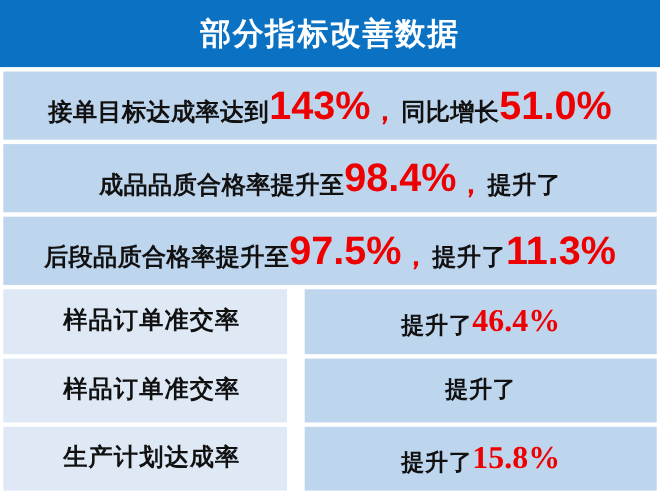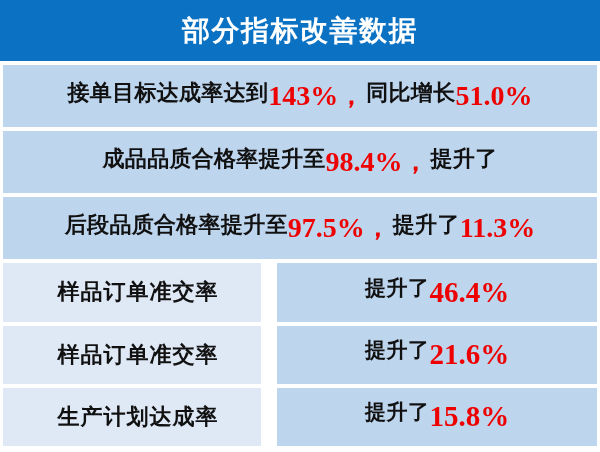--- a/index.html
+++ b/index.html
@@ -88,36 +88,36 @@
     background: #bed5ee;
     display: flex;
     align-items: center;
     justify-content: center;
     box-sizing: border-box;
   }
 
   
   .stmt {
     display: flex;
-    align-items: flex-start;
+    align-items: flex-end;
     white-space: nowrap;
     line-height: 1;
   }
   .cn {
     color: #111111;
     font-size: 22px;
     font-weight: bold;
     font-family: "DejaVu Sans", "Liberation Sans", sans-serif;
     letter-spacing: 0.3px;
   }
   .num {
     color: #ee0000;
-    font-size: 28px;
-    font-weight: bold;
-    font-family: Liberation Serif, serif;
+    font-size: 36px;
+    font-weight: bold;
+    font-family: Liberation Sans, sans-serif;
     letter-spacing: 0px;
   }
   .comma {
     color: #ee0000;
     font-size: 26px;
     font-weight: bold;
     font-family: "DejaVu Sans", "Liberation Sans", sans-serif;
     padding-right: 2px;
   }
   .label-cn {
@@ -194,21 +194,20 @@
       </div>
     </div>
 
     <div class="row split">
       <div class="cell-label">
         <span class="label-cn">样品订单准交率</span>
       </div>
       <div class="cell-value">
         <span class="stmt">
             <span class="val-cn">提升了</span>
-            <span class="val-num">21.6%</span>
           </span>
       </div>
     </div>
 
     <div class="row split">
       <div class="cell-label">
         <span class="label-cn">生产计划达成率</span>
       </div>
       <div class="cell-value">
         <span class="stmt">

